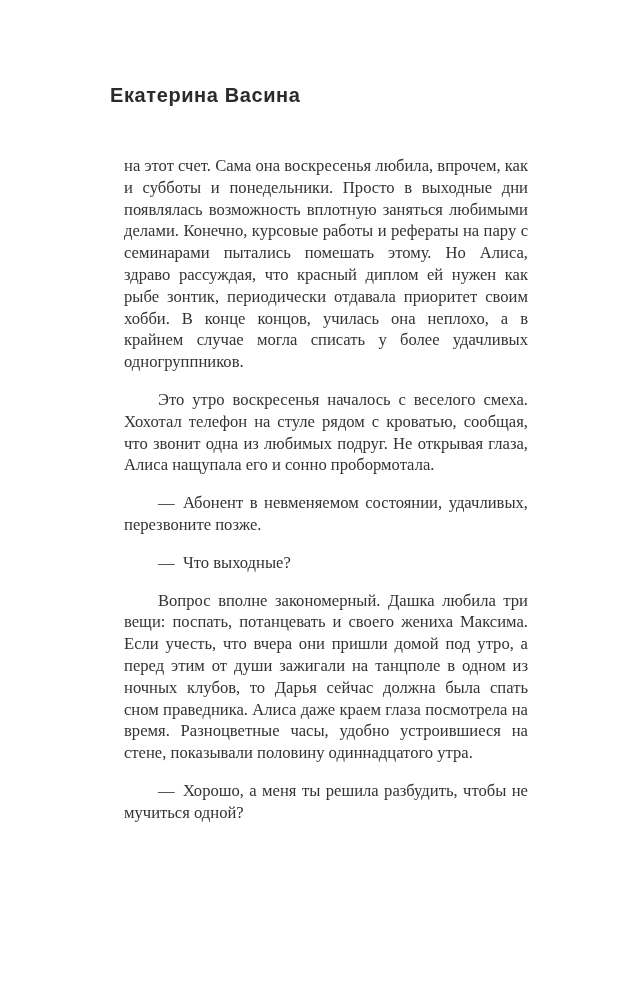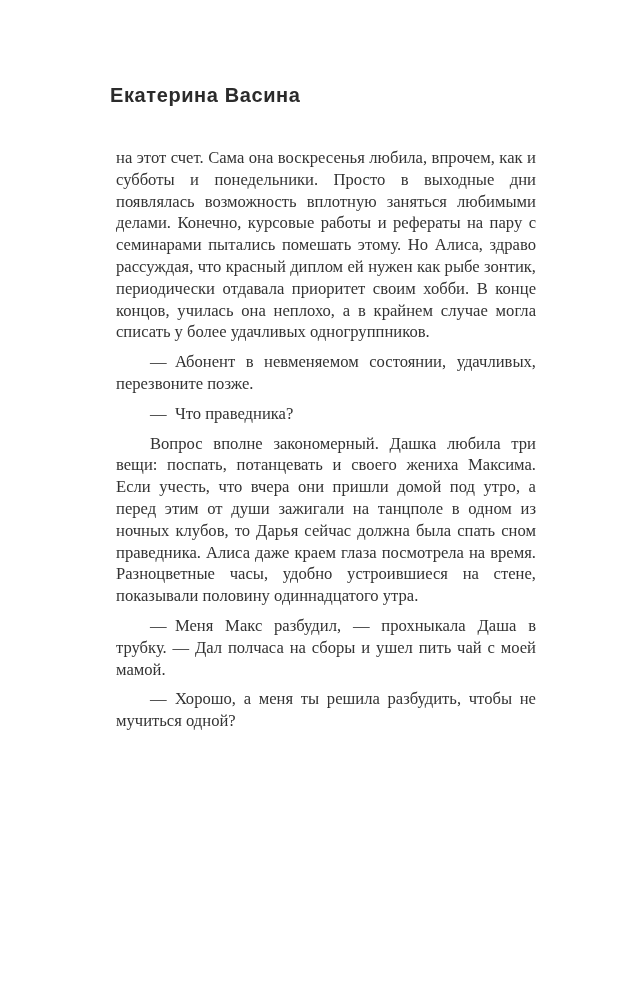--- a/index.html
+++ b/index.html
@@ -31,21 +31,21 @@
     left: 108px;
     top: 139px;
     width: 436px;
     font-family: "Liberation Serif", "DejaVu Serif", serif;
     font-size: 16.6px;
     line-height: 21.8px;
     color: #333333;
     text-align: justify;
   }
   .text-block p.para {
-    margin: 8px;
+    margin: 16px;
     padding: 0;
   }
   .text-block p.para.indent {
     text-indent: 34px;
   }
   .page-number {
     position: absolute;
     left: 111px;
     top: 910px;
     font-family: "Liberation Serif", "DejaVu Serif", serif;
@@ -54,21 +54,21 @@
   }
 </style>
 </head>
 <body>
 
 <div class="page">
   <div class="running-header">Екатерина Васина</div>
 
   <div class="text-block">
       <p class="para">на этот счет. Сама она воскресенья любила, впрочем, как и субботы и понедельники. Просто в выходные дни появлялась возможность вплотную заняться любимыми делами. Конечно, курсовые работы и рефераты на пару с семинарами пытались помешать этому. Но Алиса, здраво рассуждая, что красный диплом ей нужен как рыбе зонтик, периодически отдавала приоритет своим хобби. В конце концов, училась она неплохо, а в крайнем случае могла списать у более удачливых одногруппников.</p>
+      <p class="para indent">Это утро воскресенья началось с веселого смеха. Хохотал телефон на стуле рядом с кроватью, сообщая, что звонит одна из любимых подруг. Не открывая глаза, Алиса нащупала его и сонно пробормотала.</p>
       <p class="para indent">— Абонент в невменяемом состоянии, удачливых, перезвоните позже.</p>
-      <p class="para indent">— Что праведника?</p>
+      <p class="para indent">— Что выходные?</p>
       <p class="para indent">Вопрос вполне закономерный. Дашка любила три вещи: поспать, потанцевать и своего жениха Максима. Если учесть, что вчера они пришли домой под утро, а перед этим от души зажигали на танцполе в одном из ночных клубов, то Дарья сейчас должна была спать сном праведника. Алиса даже краем глаза посмотрела на время. Разноцветные часы, удобно устроившиеся на стене, показывали половину одиннадцатого утра.</p>
-      <p class="para indent">— Меня Макс разбудил, — прохныкала Даша в трубку. — Дал полчаса на сборы и ушел пить чай с моей мамой.</p>
       <p class="para indent">— Хорошо, а меня ты решила разбудить, чтобы не мучиться одной?</p>
     </div>
 
   <div class="page-number">2</div>
 </div>
 
 </body></html>

